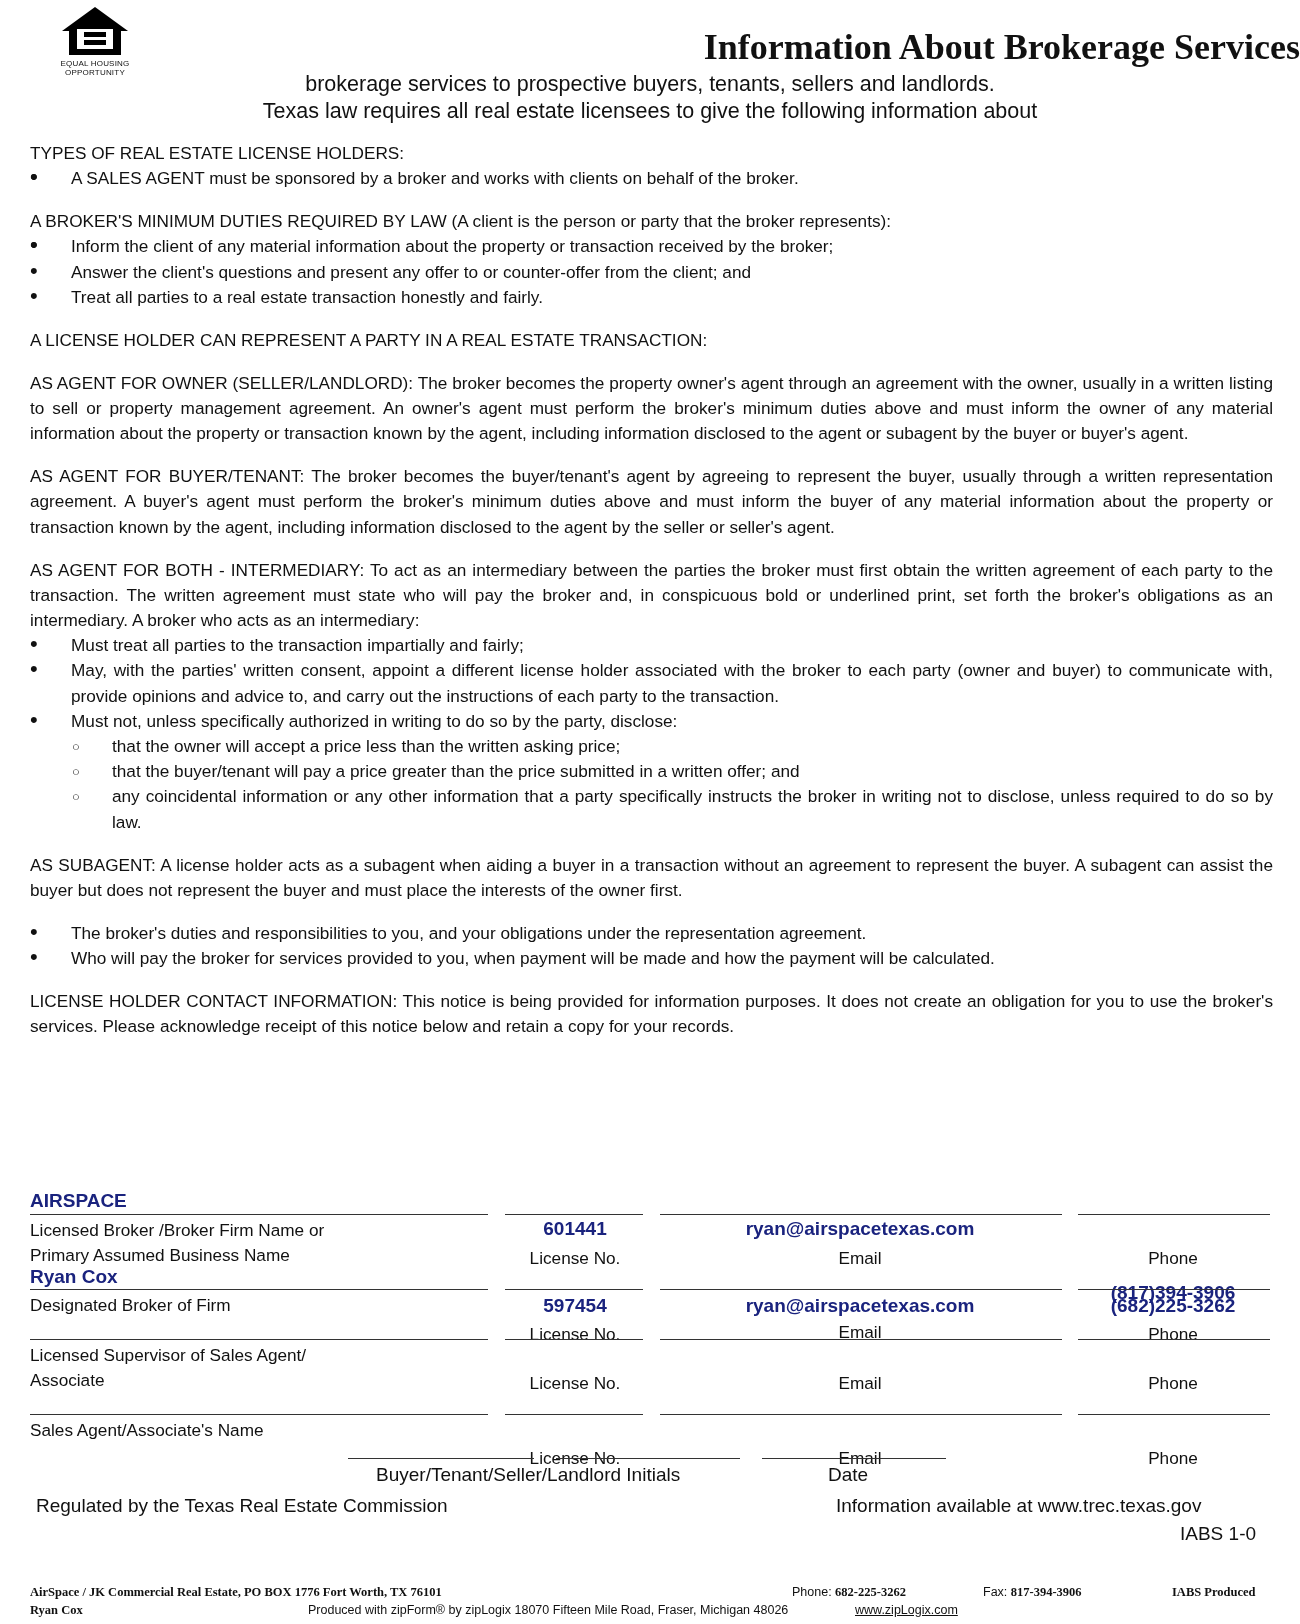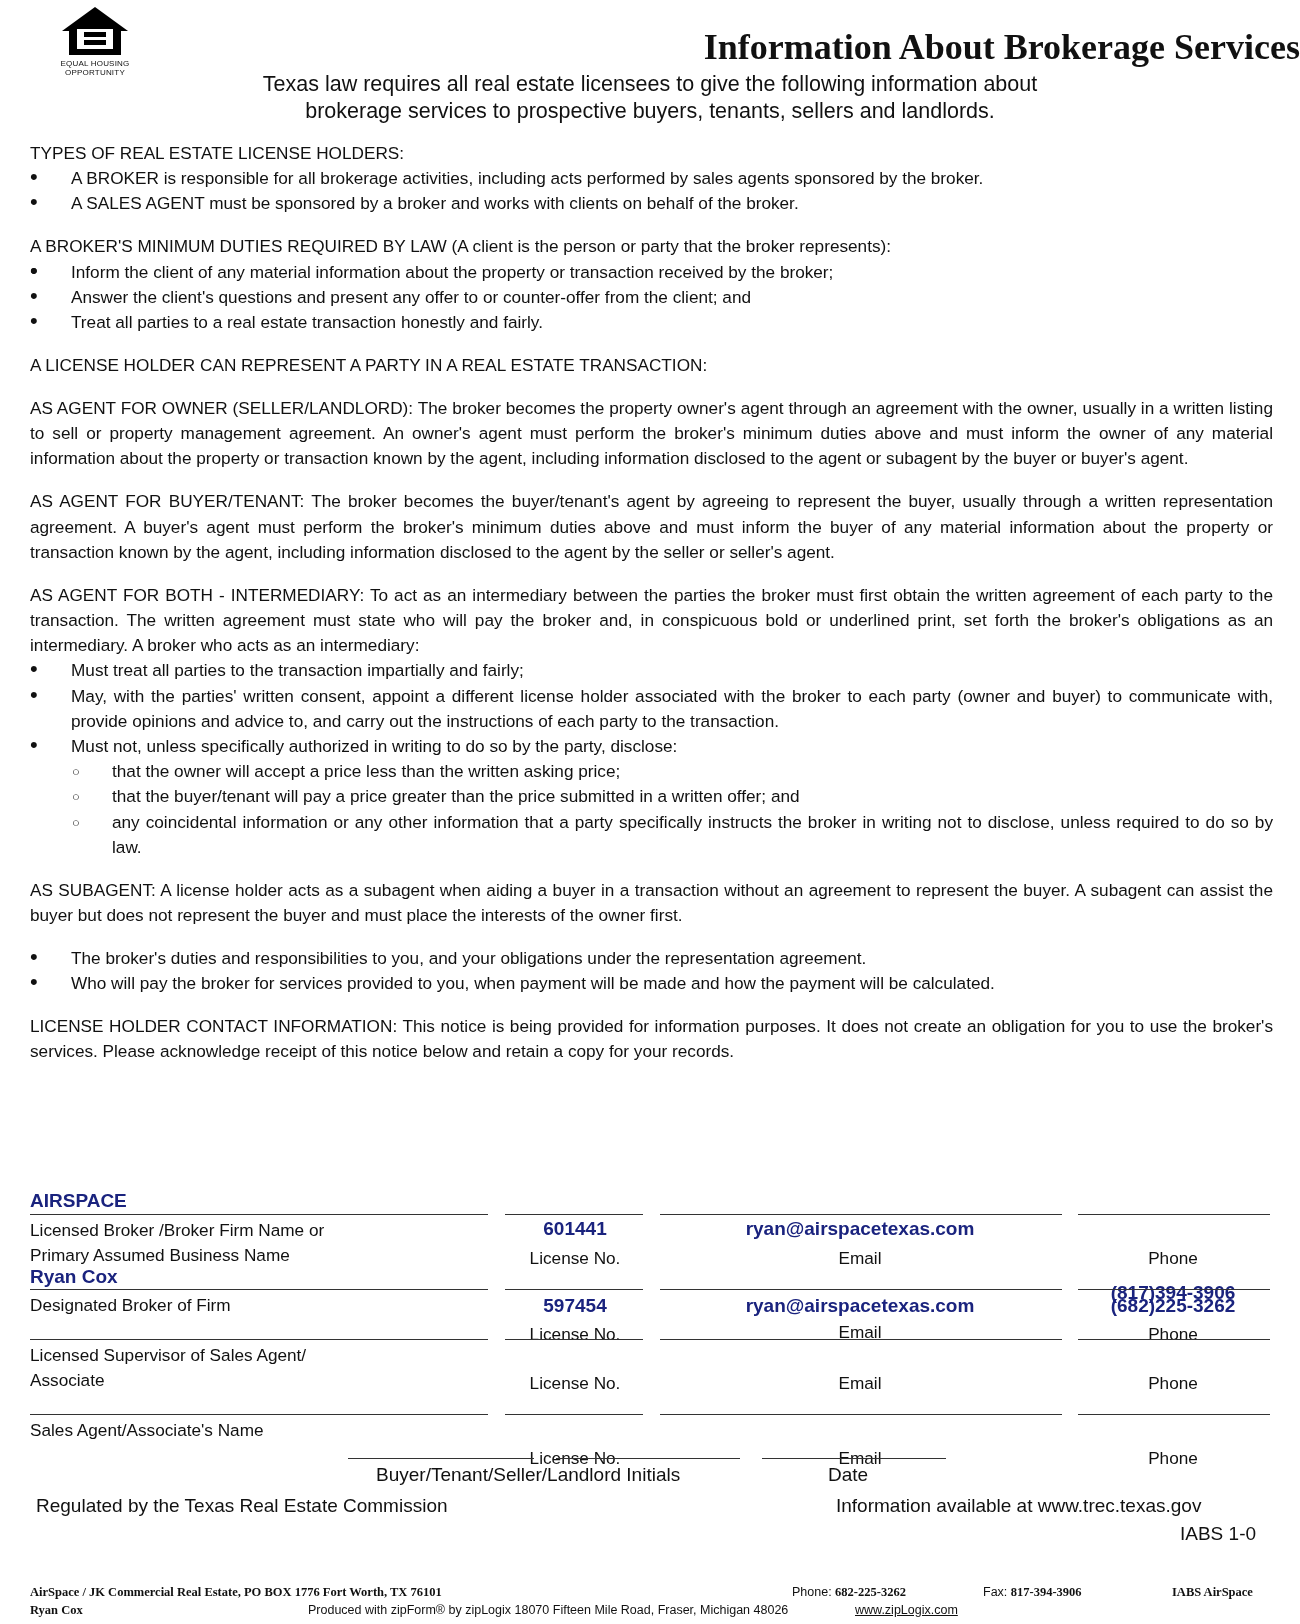--- a/index.html
+++ b/index.html
@@ -35,27 +35,27 @@
     <rect x="24" y="35" width="22" height="5" fill="#000"></rect>
   </svg>
   <div class="logo-text">
     <div>EQUAL HOUSING</div>
     <div>OPPORTUNITY</div>
   </div>
 </div>
 
 <div class="title">Information About Brokerage Services</div>
 <div class="subtitle">
+  <div>brokerage services to prospective buyers, tenants, sellers and landlords.</div>
   <div>Texas law requires all real estate licensees to give the following information about</div>
-  <div>brokerage services to prospective buyers, tenants, sellers and landlords.</div>
 </div>
 
 <div class="body">
   <div>TYPES OF REAL ESTATE LICENSE HOLDERS:</div>
-  <div class="bl"><span class="dot">•</span><span>A BROKER is responsible for all brokerage activities, including acts performed by sales agents sponsored by the broker.</span></div>
+  <div class="bl"><span class="dot">•</span></div>
   <div class="bl"><span class="dot">•</span><span>A SALES AGENT must be sponsored by a broker and works with clients on behalf of the broker.</span></div>
   <div class="gap"></div>
   <div>A BROKER'S MINIMUM DUTIES REQUIRED BY LAW (A client  is the person  or party  that the broker  represents):</div>
   <div class="bl"><span class="dot">•</span></div>
   <div class="bl"><span class="dot">•</span><span>Inform the client of any material information about the property or transaction received by the broker;</span></div>
   <div class="bl"><span class="dot">•</span><span>Answer the client's questions and present any offer to or counter-offer from the client; and</span></div>
   <div class="bl"><span class="dot">•</span><span>Treat all parties to a real estate transaction honestly and fairly.</span></div>
   <div class="gap"></div>
   <div>A LICENSE HOLDER CAN REPRESENT A PARTY IN A REAL ESTATE TRANSACTION:</div>
   <div class="gap"></div>
@@ -137,15 +137,15 @@
 </div>
 
 <div class="footer-reg" style="left:36px;">Regulated  by the Texas Real Estate  Commission</div>
 <div class="footer-reg" style="left:836px;">Information   available  at www.trec.texas.gov</div>
 <div class="footer-reg" style="left:1180px; top:1523px;">IABS 1-0</div>
 
 <div class="footer-small" style="left:30px; top:1585px;">AirSpace / JK Commercial Real Estate, PO BOX 1776 Fort Worth, TX 76101</div>
 <div class="footer-small" style="left:30px; top:1603px;">Ryan Cox</div>
 <div style="position:absolute; left:792px; top:1585px; font-size:12.5px;"><span>Phone:</span> <b style="font-family:'Liberation Serif', serif;">682-225-3262</b></div>
 <div style="position:absolute; left:983px; top:1585px; font-size:12.5px;"><span>Fax:</span> <b style="font-family:'Liberation Serif', serif;">817-394-3906</b></div>
-<div class="footer-small" style="left:1172px; top:1585px;">IABS AirSpace</div>
+<div class="footer-small" style="left:1172px; top:1585px;">IABS Produced</div>
 <div class="footer-prod" style="left:308px; top:1603px;">Produced with zipForm® by zipLogix  18070 Fifteen Mile Road, Fraser, Michigan 48026</div>
 <div class="footer-prod" style="left:855px; top:1603px; text-decoration:underline;">www.zipLogix.com</div>
 
 </body></html>

